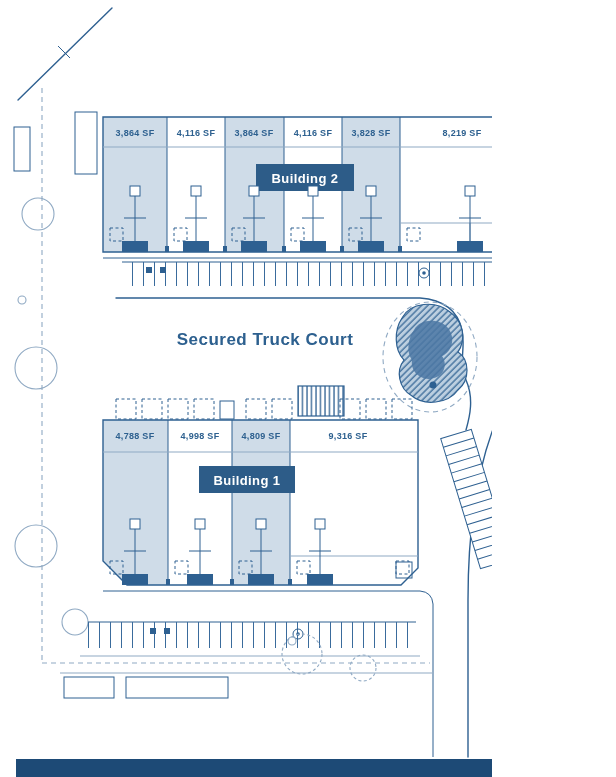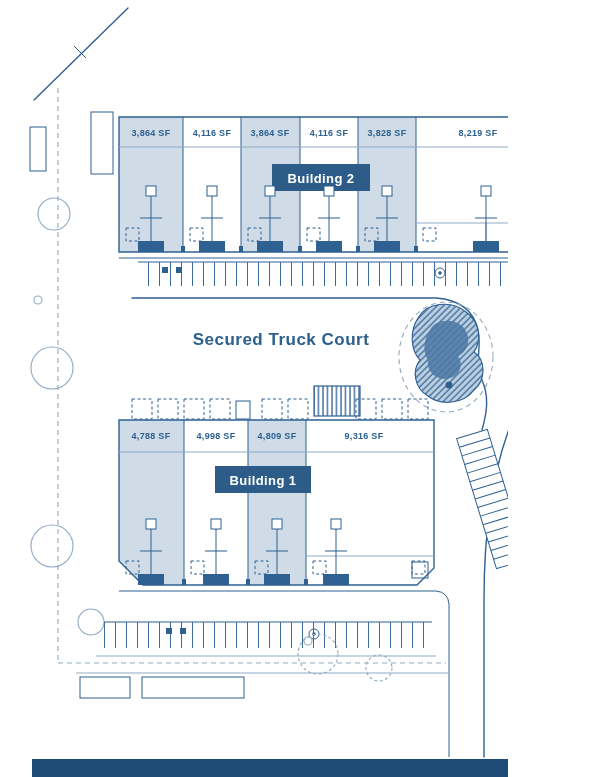--- a/index.html
+++ b/index.html
@@ -1,16 +1,16 @@
 <!DOCTYPE html>
 <html><head>
 <meta charset="utf-8">
 <style>
   html,body{margin:0;padding:0;background:#ffffff;}
-  .canvas{width:492px;height:777px;position:relative;background:#737373;overflow:hidden;margin-left:16px;}
+  .canvas{width:492px;height:777px;position:relative;background:#737373;overflow:hidden;}
   svg{display:block;}
   .s1{stroke:#2e6091;stroke-width:1.4;fill:none;stroke-linecap:round;}
   .s0{stroke:#2e6091;stroke-width:1;fill:none;}
   .sl{stroke:#8fa9c3;stroke-width:1.1;fill:none;}
   .dsh{stroke-dasharray:5,4;}
   .dsh2{stroke-dasharray:3,2.5;}
   .shade{fill:#cfdce8;}
   .shade2{fill:#c2d2e2;}
   .dark{fill:#2e6091;}
   .white{fill:#ffffff;}

